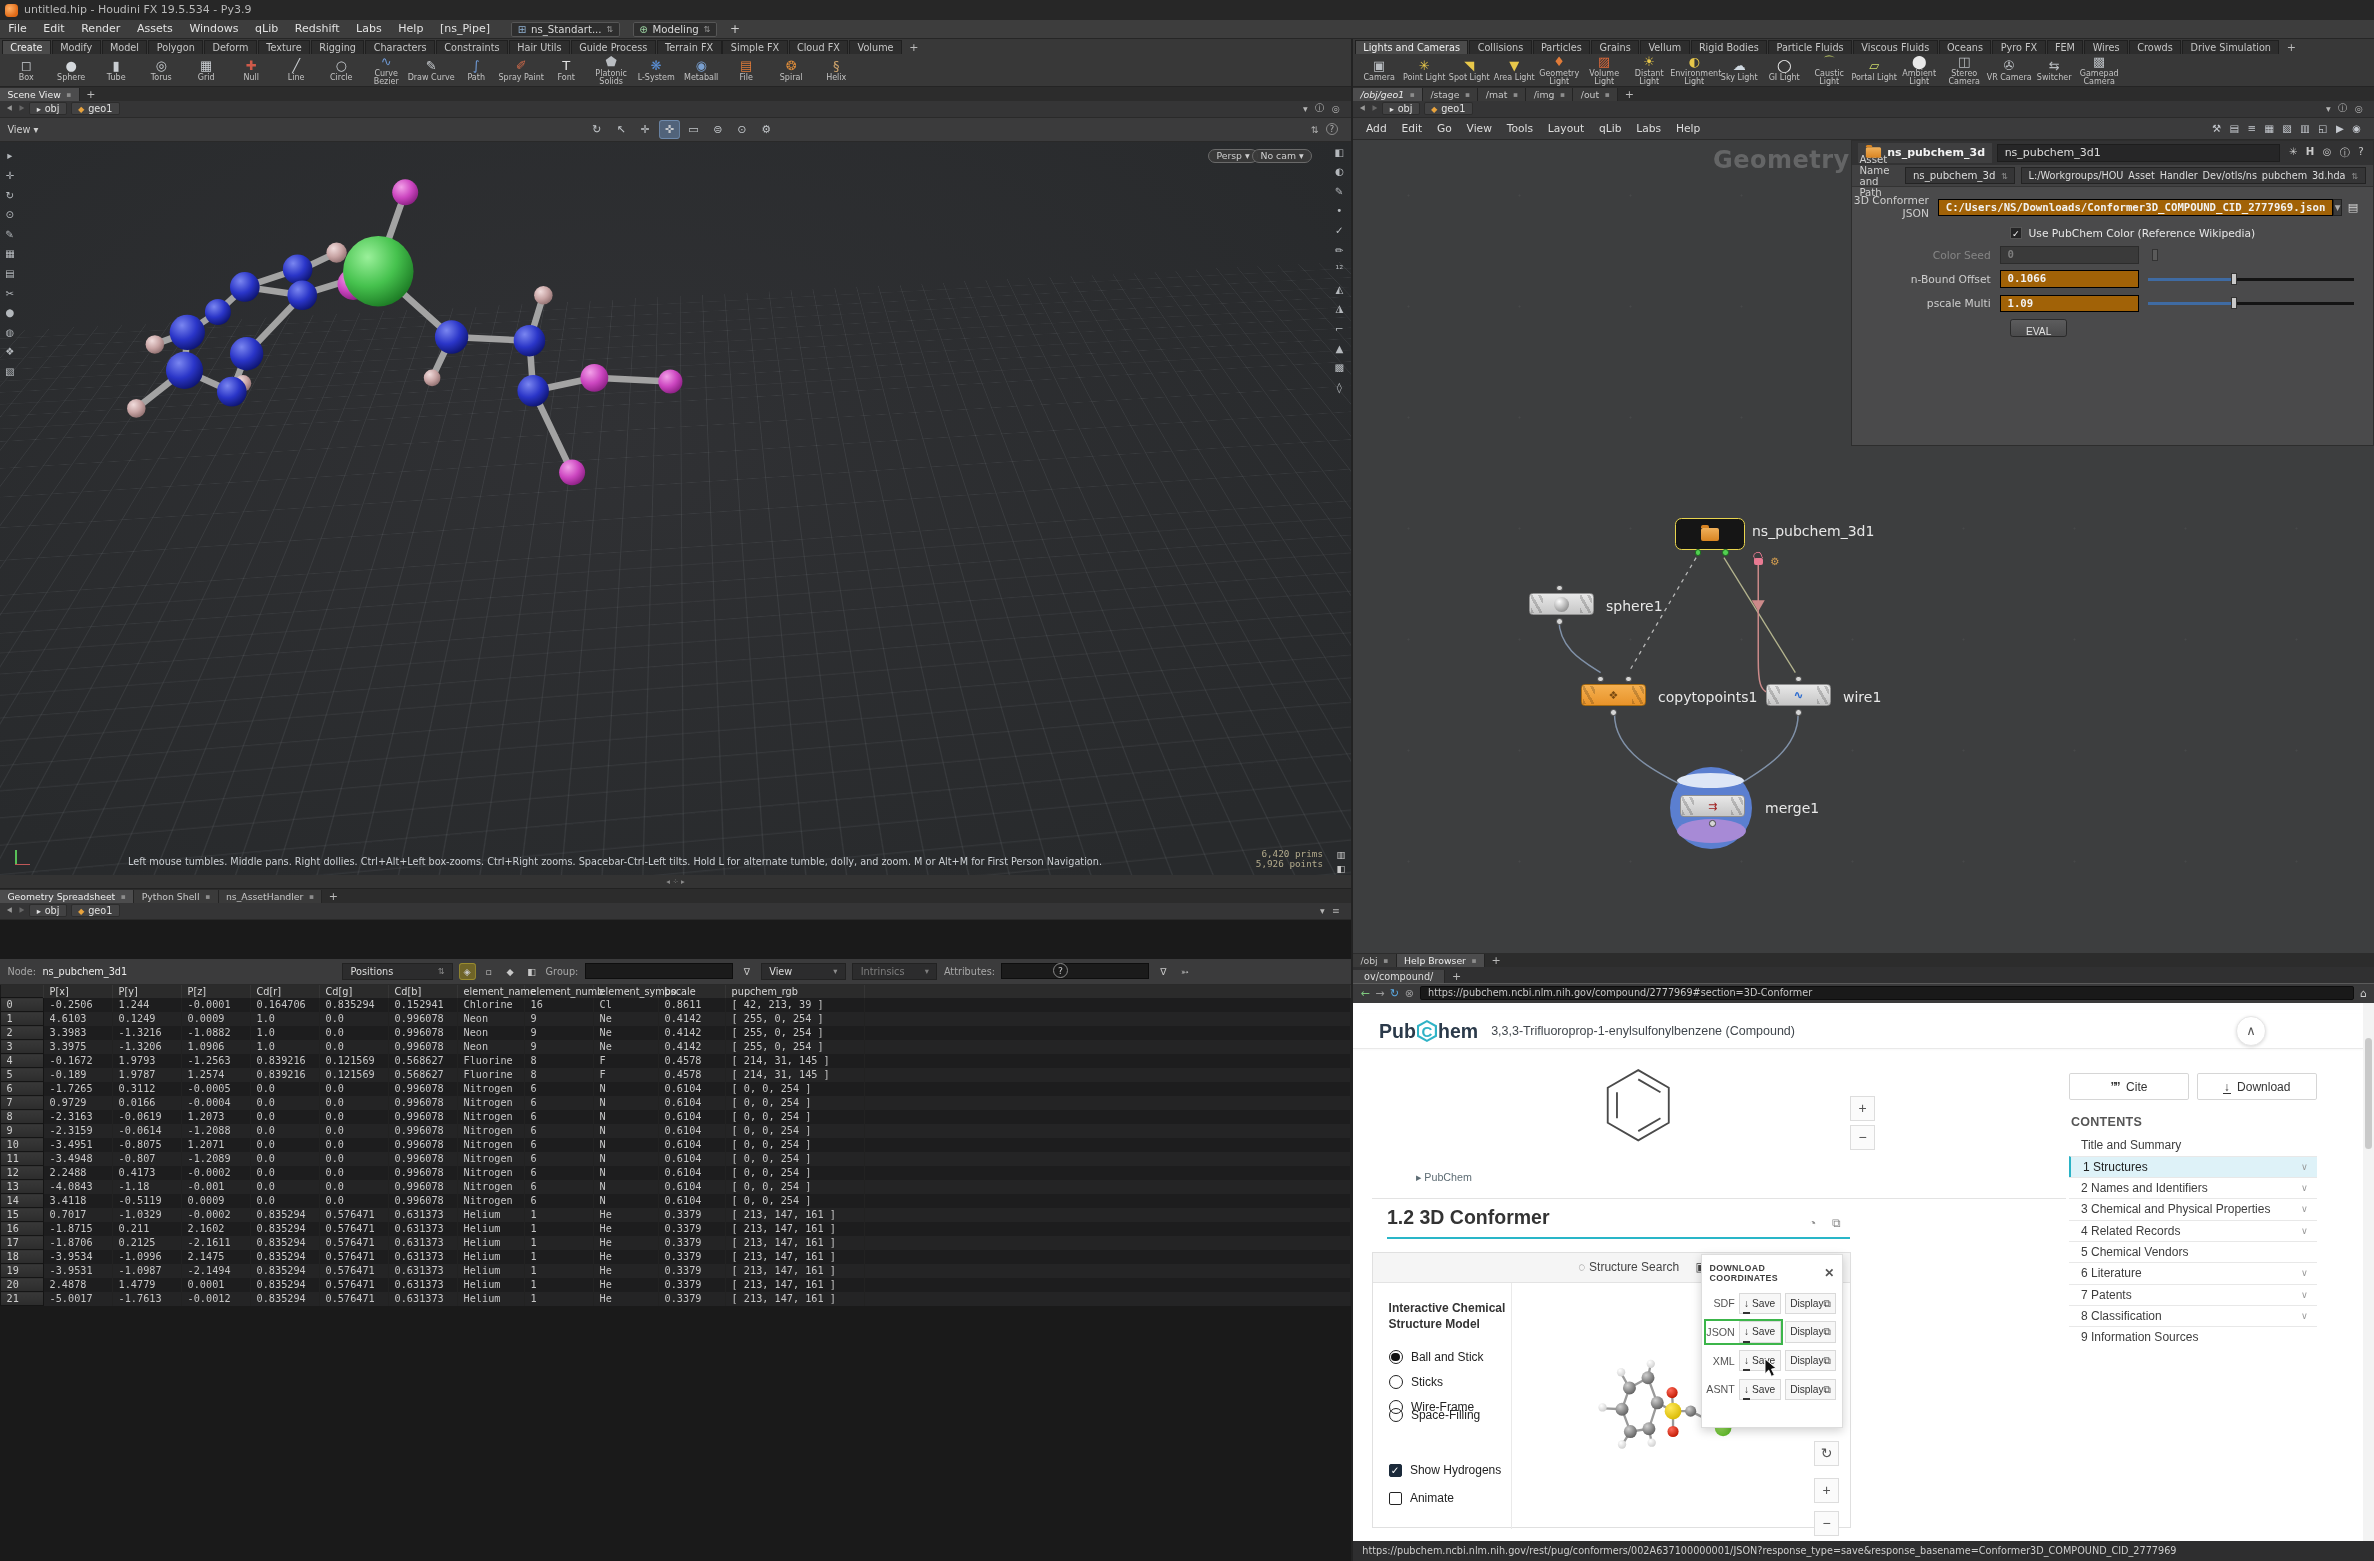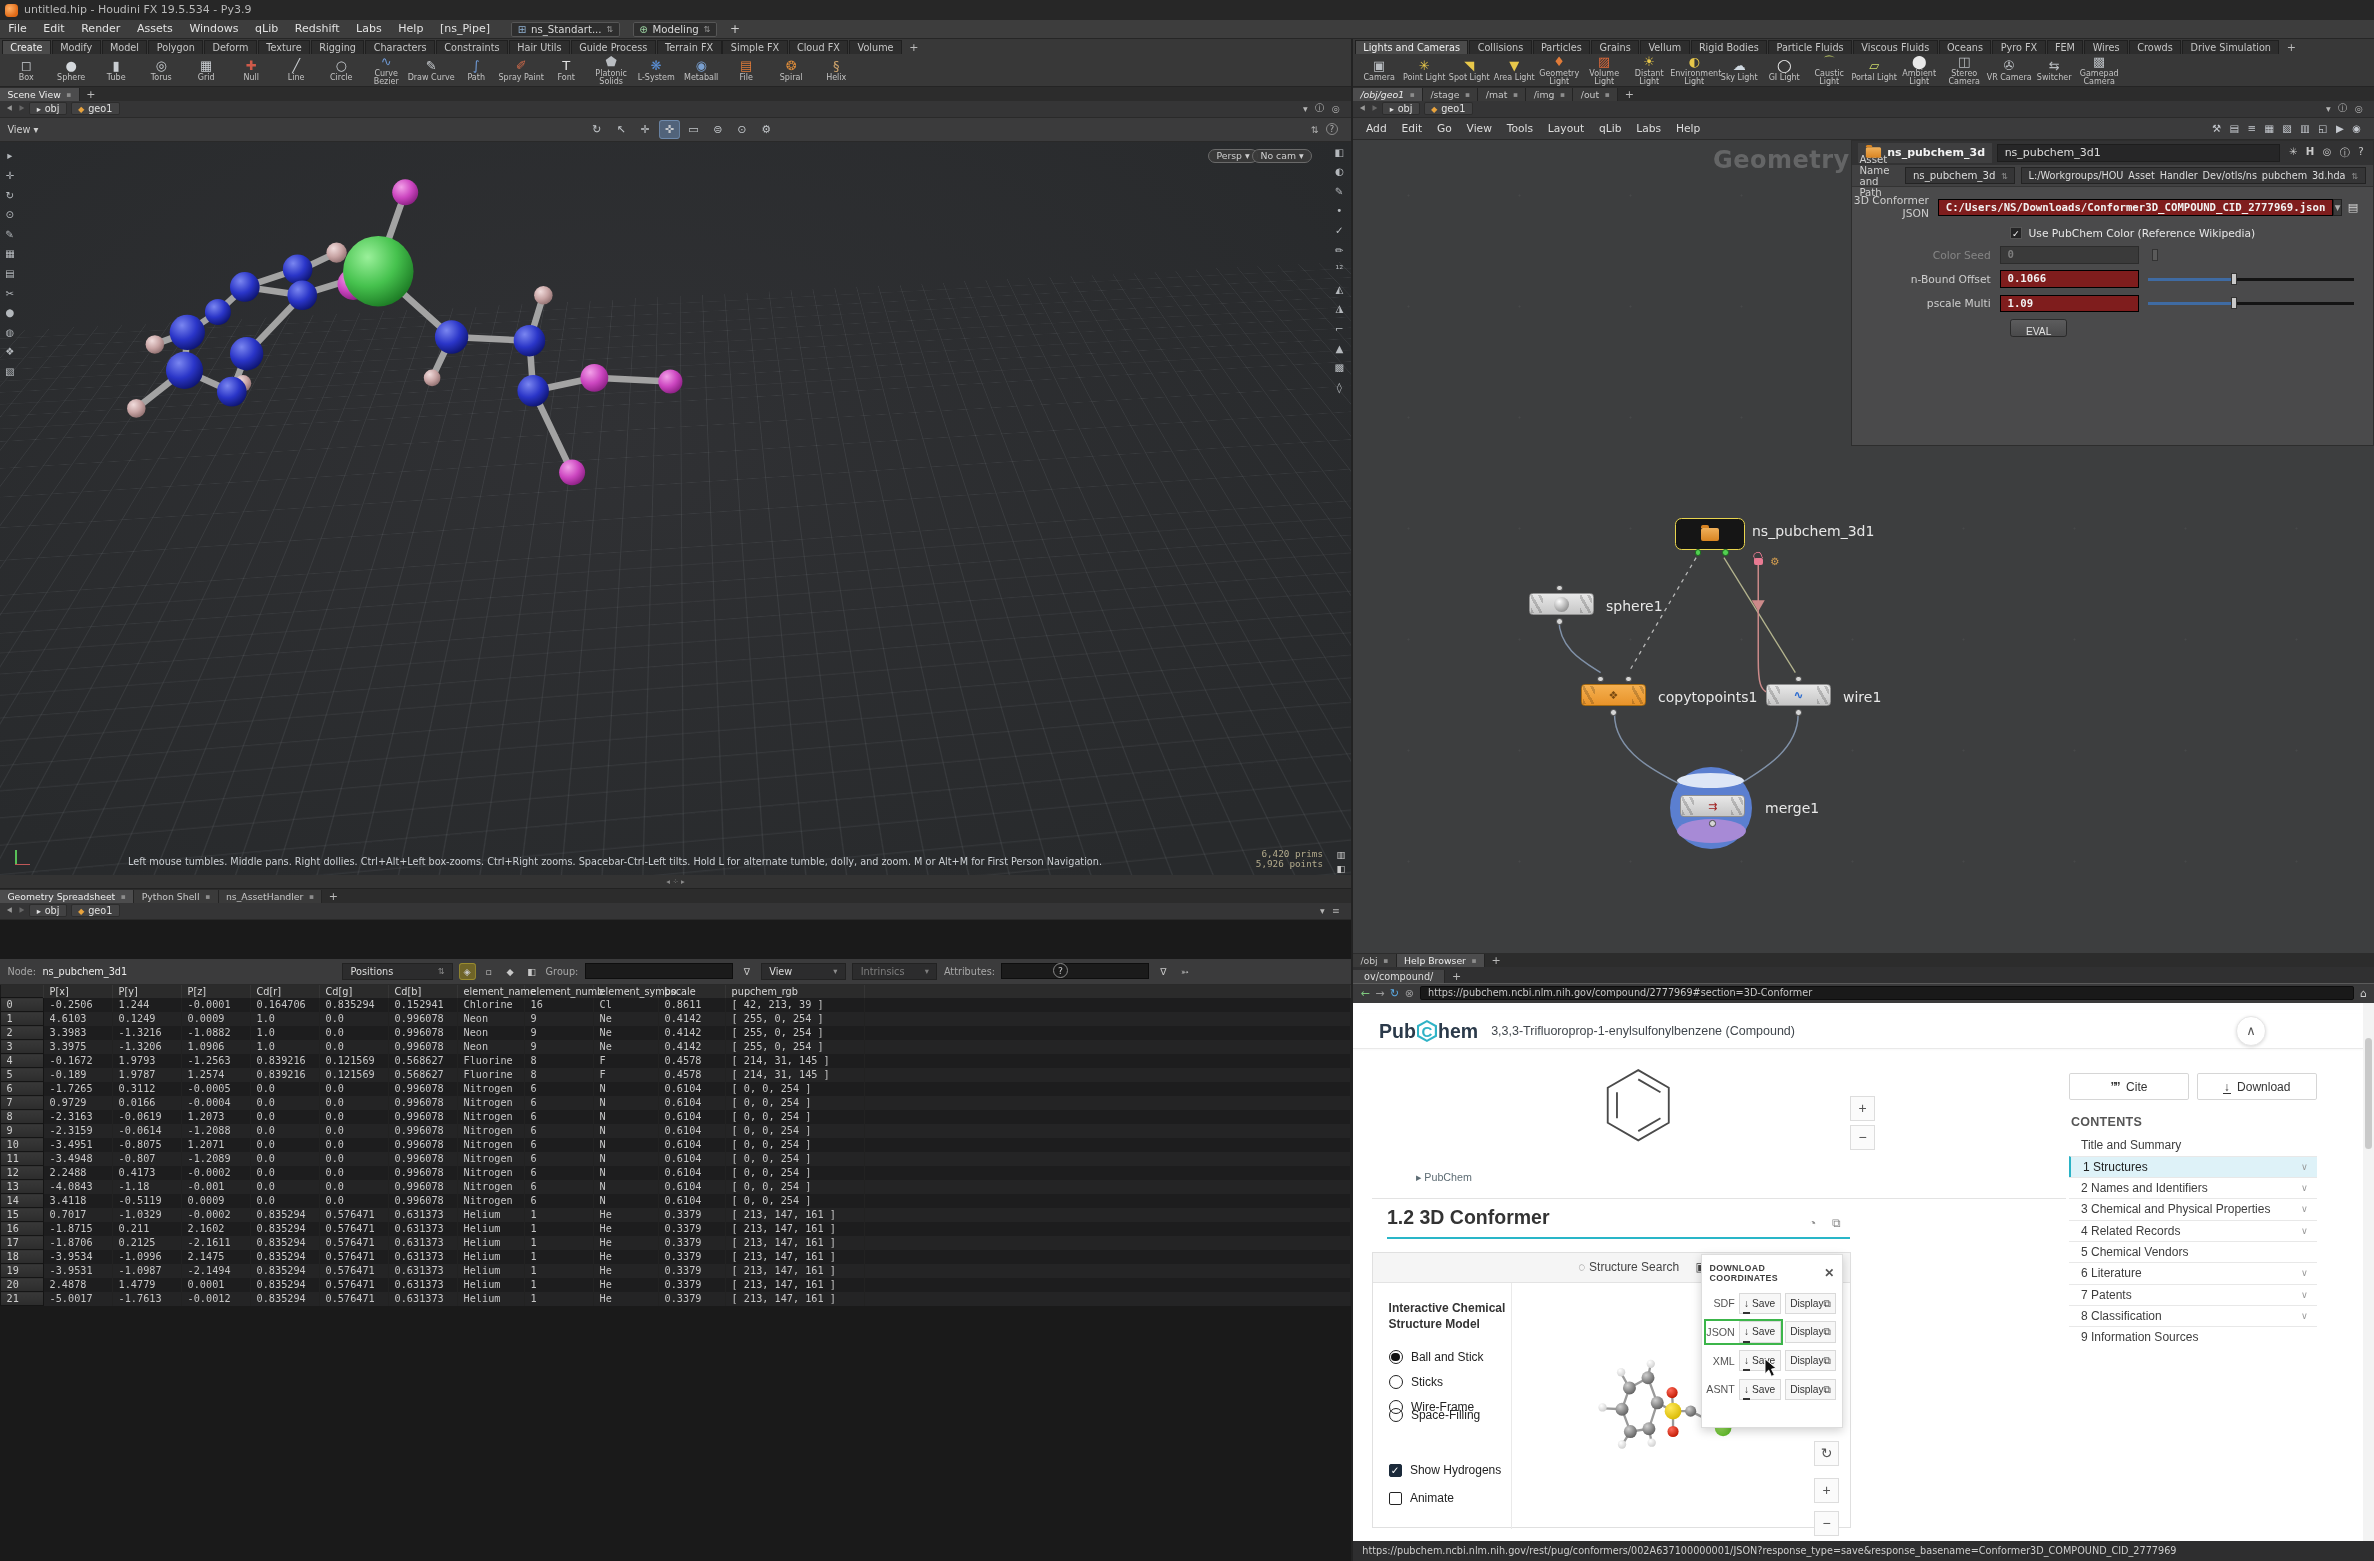--- a/index.html
+++ b/index.html
@@ -99,21 +99,21 @@
   .ptype { display:flex; align-items:center; gap:4.6px; background:#3f3f40; height:20.4px; padding:0 6.5px; color:#f2f2f2; font-size:11px; font-weight:bold; }
   .pname { flex:1; background:#262627; border:0.9px solid #1d1d1d; color:#ddd; font-size:11px; height:18.6px; line-height:16.7px; padding:0 6.5px; }
   .phicons { display:flex; gap:8.3px; color:#c9c9c9; font-size:10.2px; padding:0 3.7px; }
   .prow2 { height:22px; background:#414142; border-bottom:0.9px solid #333; display:flex; align-items:center; gap:5.6px; padding:0 7.4px; font-size:10.2px; color:#cfcfcf; }
   .pdrop { display:flex; align-items:center; gap:5.6px; background:#353536; border:0.9px solid #232323; height:16.7px; padding:0 6.5px; color:#ddd; }
   .pdrop .spin { color:#8d8d8d; font-size:8.3px; }
   .pbody { padding:7.4px 9.3px 0 0; }
   .prow { display:flex; align-items:center; margin-bottom:6.5px; }
   .plabel { width:148px; text-align:right; padding-right:9.3px; font-size:10.7px; color:#cdcdcd; }
   .plabel.dis { color:#858585; }
-  .pfield { background:#7f1d1d; border:0.9px solid #000; color:#f2f2f2; font-family:"DejaVu Sans Mono", monospace; font-size:10.7px; font-weight:bold; height:17.6px; line-height:16px; padding:0 6.5px; }
+  .pfield { background:#a16207; border:0.9px solid #000; color:#f2f2f2; font-family:"DejaVu Sans Mono", monospace; font-size:10.7px; font-weight:bold; height:17.6px; line-height:16px; padding:0 6.5px; }
   .pfield.dis { background:#3a3a3a; color:#7d7d7d; border-color:#2c2c2c; }
   .slider { flex:1; height:12px; position:relative; margin:0 9.3px; }
   .slider .track { position:absolute; left:0; right:0; top:4.6px; height:2.8px; background:#141414; }
   .slider .fill { position:absolute; left:0; top:4.6px; height:2.8px; width:85px; background:#3f6ba3; }
   .slider .handle { position:absolute; left:83px; top:0; width:5.6px; height:12px; background:#c9c9c9; border:0.9px solid #333; } .slider.dis .handle { background:#5a5a5a; }
   .pcheck { width:12px; height:12px; background:#242425; border:0.9px solid #555; color:#f0f0f0; font-size:9.3px; line-height:11px; text-align:center; margin-right:6.5px; }
   .evalbtn { background:linear-gradient(#5c5c5d,#4a4a4b); border:0.9px solid #2a2a2a; border-radius:2.8px; color:#e2e2e2; font-size:10.2px; height:18.6px; padding:6px 15px; }
 
   
   #sheet { left:0; top:889px; width:1351px; height:672px; background:#1a1a1a; }

